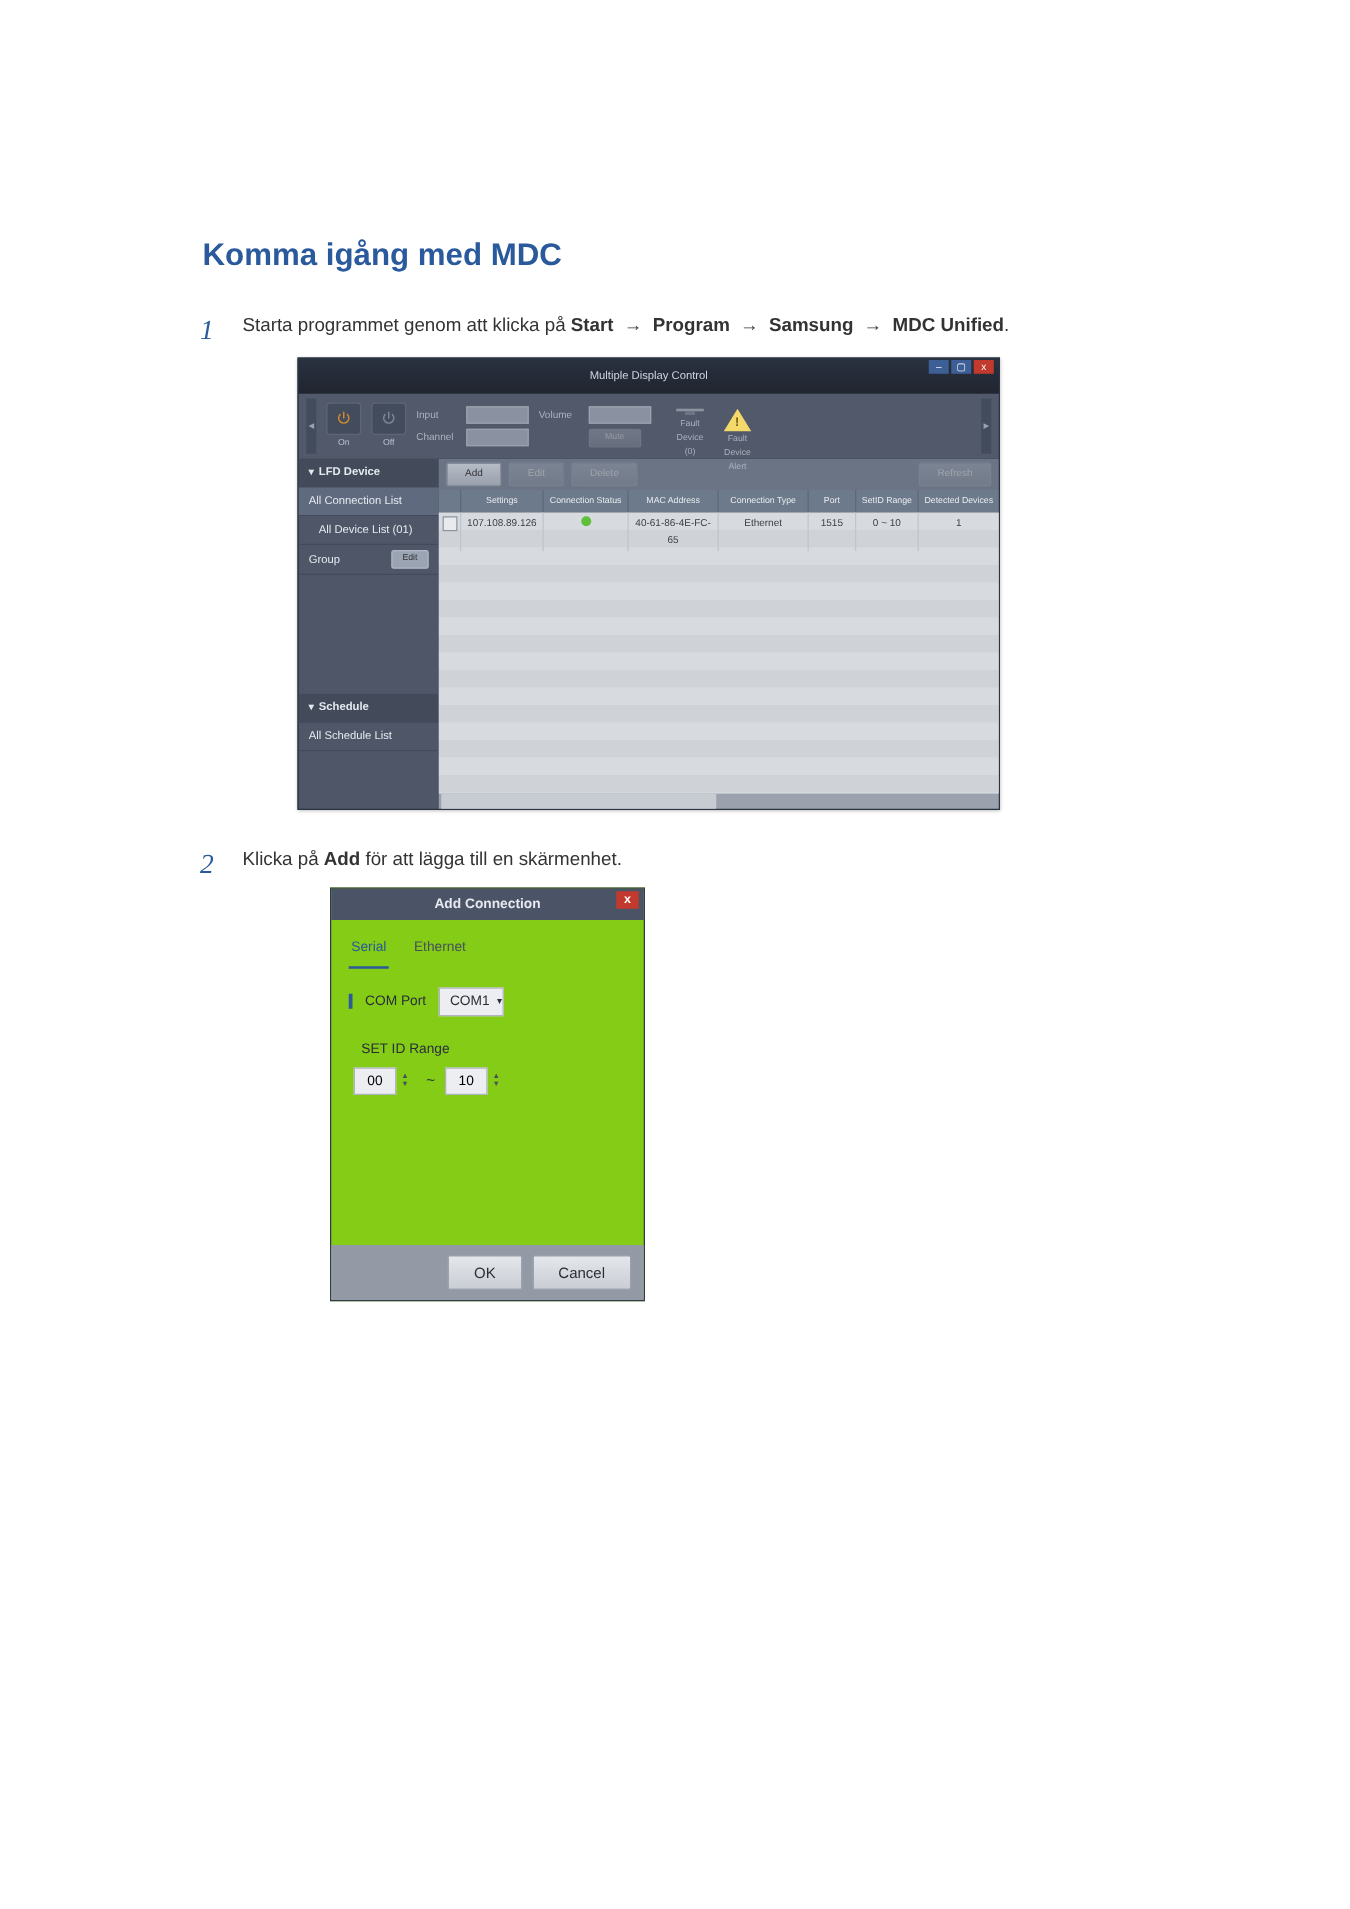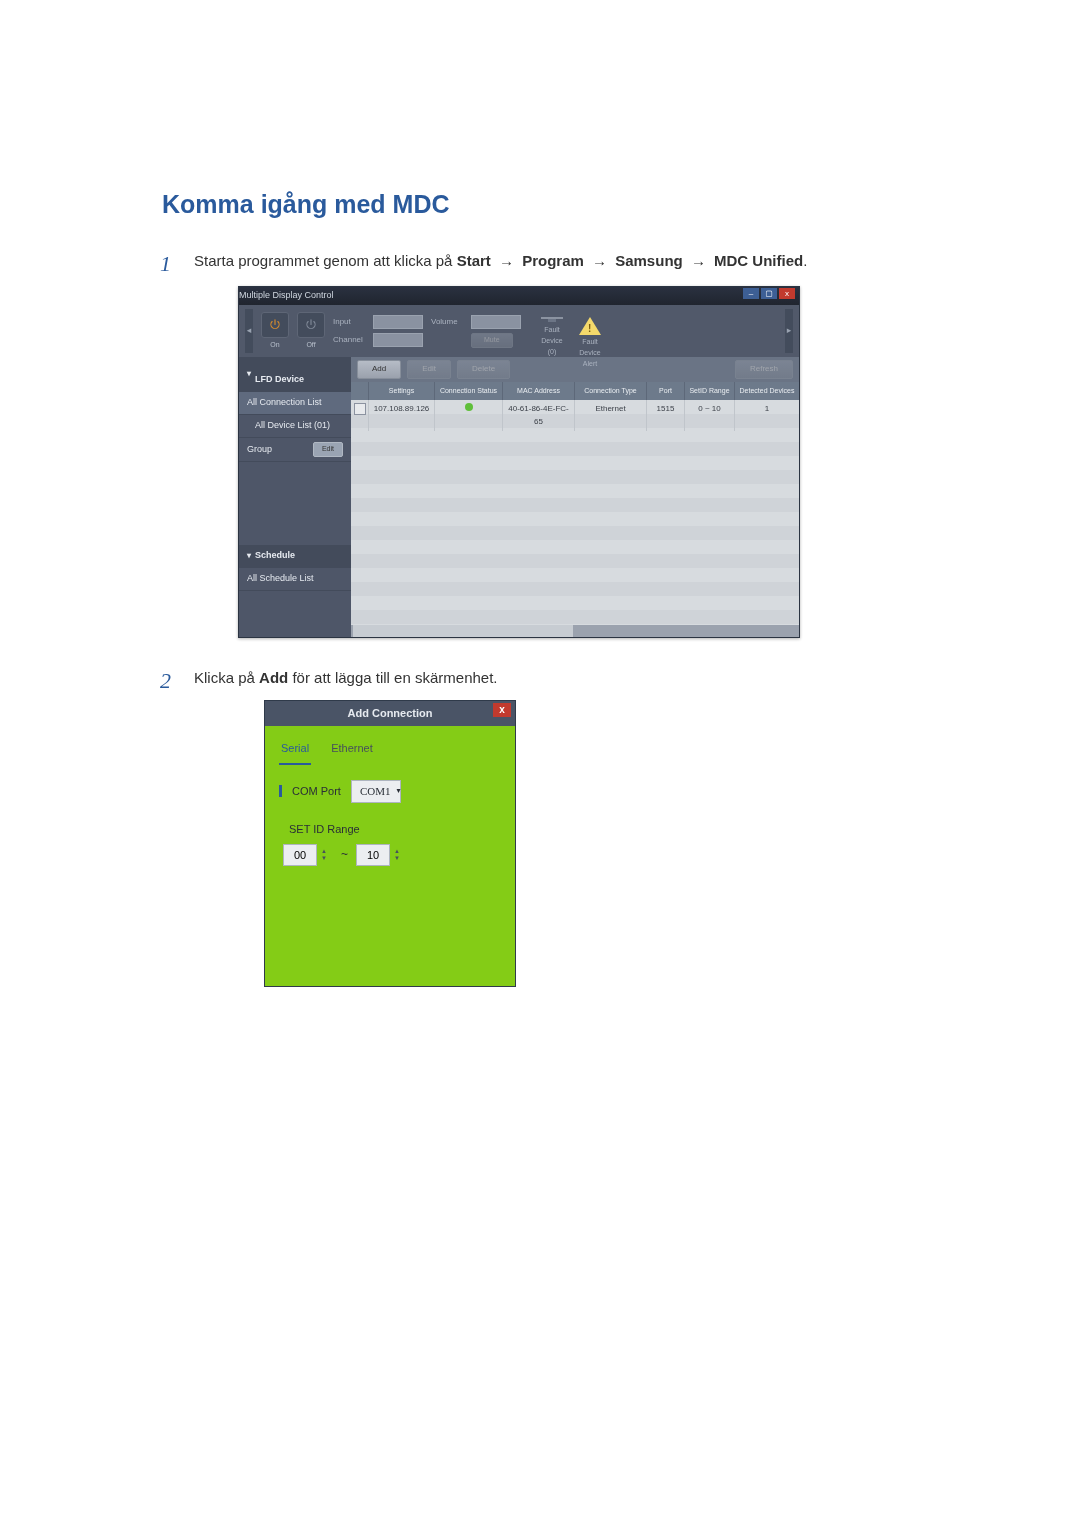--- a/index.html
+++ b/index.html
@@ -17,21 +17,21 @@
   ol.steps { list-style:none; padding:0; margin:0; counter-reset: step; }
   ol.steps > li { position:relative; padding-left: 34px; margin-bottom: 14px; font-size:15px; line-height:1.55; }
   ol.steps > li .num { position:absolute; left:0; top:-2px; color: var(--accent); font-style: italic; font-family: Georgia, 'Times New Roman', serif; font-size:22px; font-weight:400; }
   .arrow-sep { display:inline-block; padding:0 4px; }
   ul.sub { list-style:none; padding-left:0; margin: 10px 0 0 0; }
   ul.sub li::before { content:"•"; color: var(--accent); font-size:12px; display:inline-block; width: 18px; margin-left: 0px; }
   b { font-weight:700;text-align:right; }
 
   
   .mdc-window { width: 560px; margin: 14px 0 28px 44px; border: 1px solid #2b3442; background:#2d3341; box-shadow: 0 1px 3px rgba(0,0,0,0.3); font-size:9px; color:#cfd6df; }
-  .mdc-titlebar { background: linear-gradient(#2a3140,#20252f); height:18px; display:flex; align-items:center; position:relative; }
+  .mdc-titlebar { background: linear-gradient(#2a3140,#20252f); height:28px; display:flex; align-items:center; justify-content:center; position:relative; }
   .mdc-titlebar .caption { color:#cfd6df; font-size:9px; }
   .mdc-titlebar .window-ctrls { position:absolute; right:4px; top:1px; display:flex; gap:2px; }
   .wctrl { width:16px; height:11px; font-size:8px; line-height:11px; text-align:center; color:#fff; }
   .wctrl.min { background:#3d5f95; }
   .wctrl.max { background:#3d5f95; }
   .wctrl.close { background:#c23a2e; }
   .mdc-help { position:absolute; right:6px; top:18px; width:14px; height:14px; border-radius:50%; background:#2b8f2b; color:#fff; font-size:10px; text-align:center; line-height:14px; font-weight:bold;}
   
   .mdc-menubar { display:flex; background: linear-gradient(#4a5466,#3a4353); border-bottom:1px solid #262d38; padding: 2px 8px; gap:4px; position:relative;}
   .mdc-menubar .tab { padding:3px 12px; border-radius:6px 6px 0 0; font-size:9px; color:#dfe5ec;}
@@ -85,21 +85,21 @@
   
   .dlg { width: 250px; margin: 10px 0 0 70px; border:1px solid #2f3a4a; background:#84cc16; font-size:12px; color:#2a2f37;}
   .dlg-title { background: #4a5466; color:#e6eaf0; font-size:11px; text-align:center; padding:4px 0; position:relative; font-weight:bold;}
   .dlg-title .close { position:absolute; right:4px; top:2px; width:18px; height:14px; background:#c23a2e; color:#fff; font-size:10px; text-align:center; line-height:14px;}
   .dlg-body { padding: 12px 14px 10px; height: 260px; box-sizing:border-box;}
   .dlg .tabs { display:flex; gap:18px; font-size:11px; color:#46505c; border-bottom:1px solid transparent; margin-bottom:14px;}
   .dlg .tabs .t { padding: 2px 2px 6px;}
   .dlg .tabs .t.active { color:#2a5a9c; border-bottom:2px solid #2a5a9c; font-weight:normal;}
   .form-row { display:flex; align-items:center; gap:10px; margin-bottom:18px; font-size:11px;}
   .form-row .bar { width:3px; height:12px; background:#2a5a9c;}
-  .select { background:#eceef1; border:1px solid #aeb5c0; padding:2px 0 2px 8px; font-size:11px; display:inline-flex; align-items:center; gap:6px;font-family:Liberation Serif, serif;}
+  .select { background:#eceef1; border:1px solid #aeb5c0; padding:2px 0 2px 8px; font-size:11px; display:inline-flex; align-items:center; gap:6px;}
   .select .car { font-size:8px;}
   .range-block .lbl { display:flex; align-items:center; gap:10px; margin-bottom:6px; font-size:11px;}
   .spin { display:inline-flex; align-items:center; gap:4px;}
   .spin input { width:28px; height:18px; text-align:center; border:1px solid #aeb5c0; background:#eceef1; font-size:11px;}
   .spin .sbtn { width:12px; display:flex; flex-direction:column; font-size:6px; line-height:7px; color:#46505c;}
   .dlg-foot { background:#939aa5; padding:8px 10px; display:flex; justify-content:flex-end; gap:8px;}
   .dbtn { background: linear-gradient(#e4e7eb,#c9cdd4); border:1px solid #9aa1ad; padding:4px 20px; font-size:12px; border-radius:2px;}
 
 </style>
 </head>
@@ -183,21 +183,21 @@
               <span>Fault Device Alert</span>
             </div>
           </div>
           <div class="nav-arrow" style="margin-left:auto;">▸</div>
         </div>
 
         <div class="mdc-body">
           <div class="mdc-side">
             <div class="side-row head">
                 <span class="chev">▾</span>
-                <span style="flex:1; padding-left:4px;margin-top:12px;">LFD Device</span>
+                <span style="flex:1; padding-left:4px;">LFD Device</span>
               </div>
             <div class="side-row sel">All Connection List</div>
             <div class="side-row" style="padding-left:16px;">All Device List (01)</div>
             <div class="side-row">
               <span>Group</span>
               <span class="pill">Edit</span>
             </div>
             <div class="side-flex"></div>
             <div class="side-row head">
                 <span class="chev">▾</span>
@@ -302,16 +302,20 @@
               <div class="spin">
                 <input value="10" style="">
                 <div class="sbtn">
                     <span>▲</span>
                     <span>▼</span>
                   </div>
               </div>
             </div>
           </div>
         </div>
+        <div class="dlg-foot">
+          <div class="dbtn">OK</div>
+          <div class="dbtn">Cancel</div>
+        </div>
       </div>
     </li>
   </ol>
 </div>
 
 </body></html>

